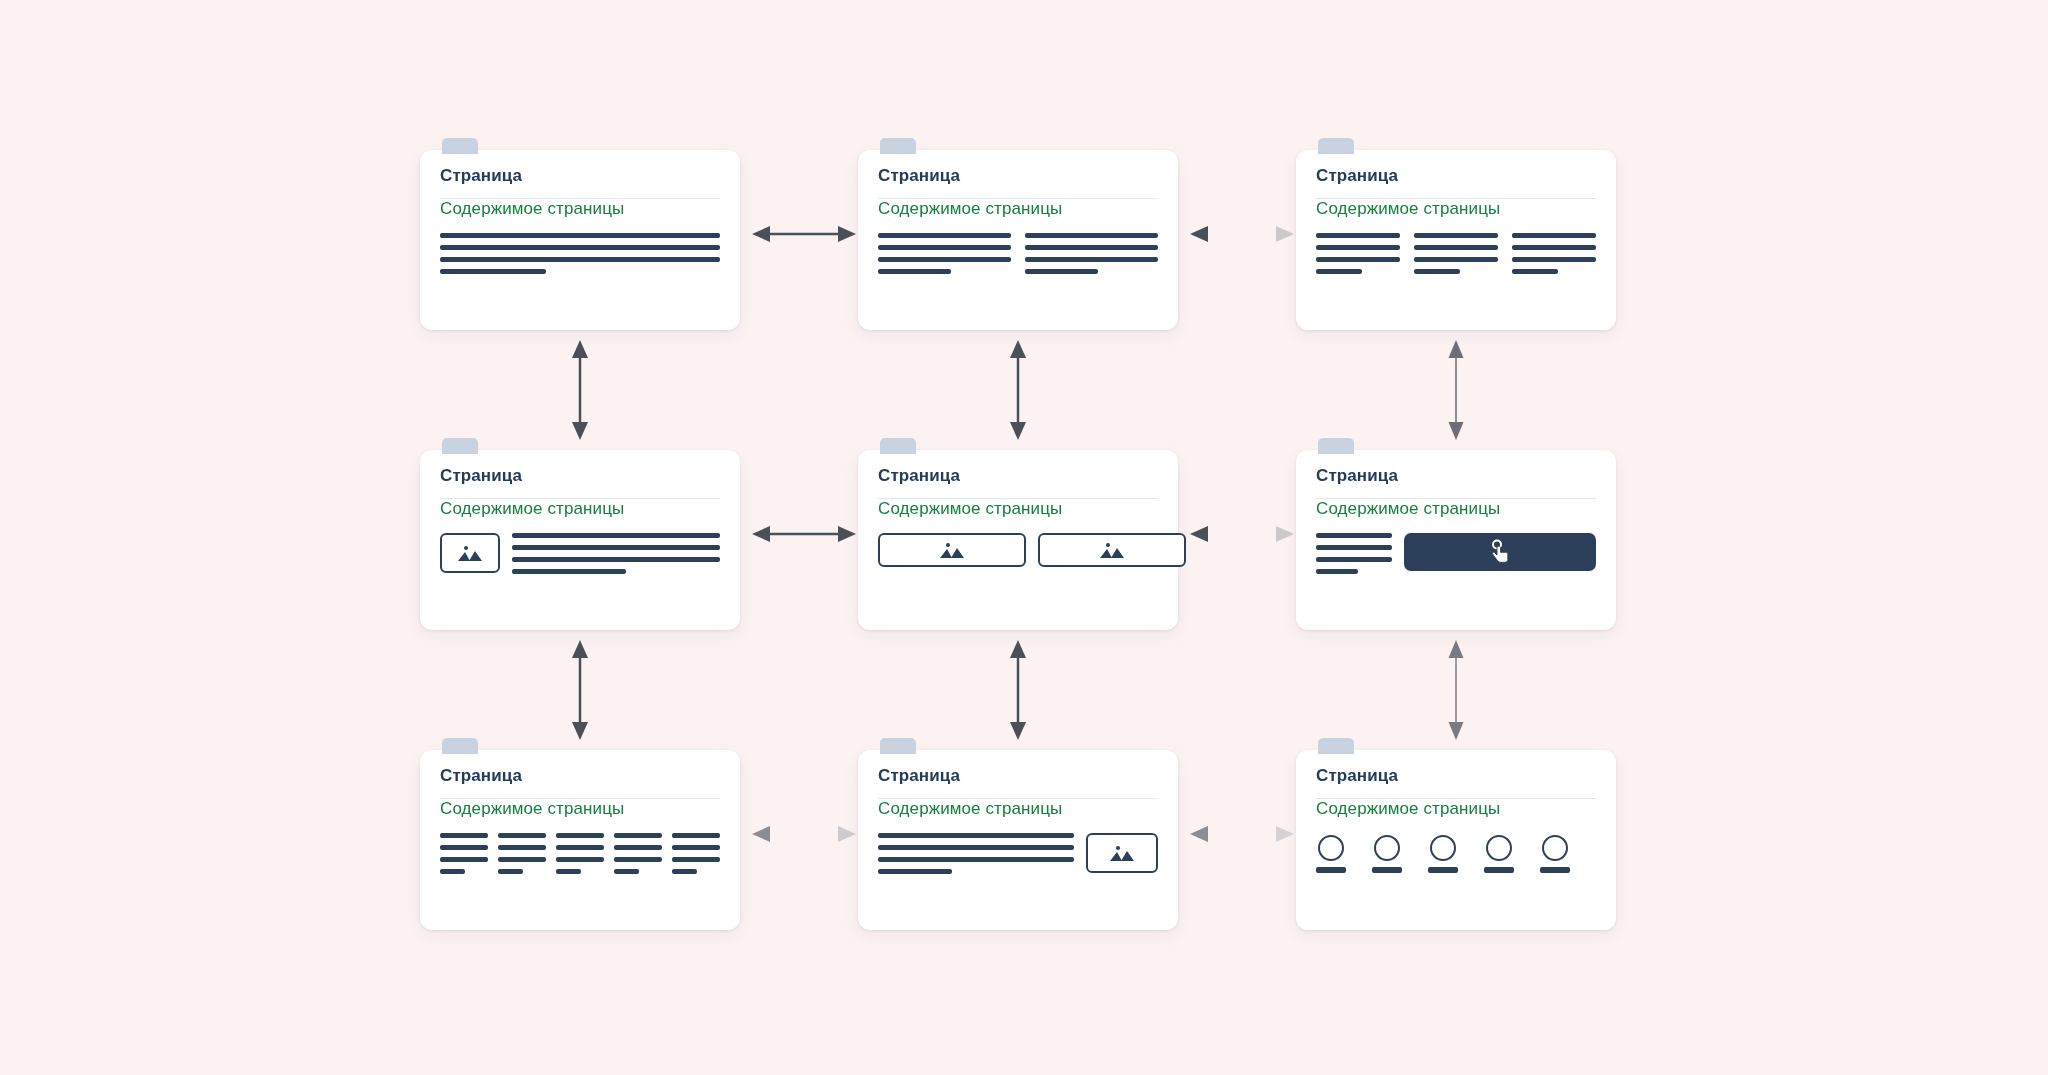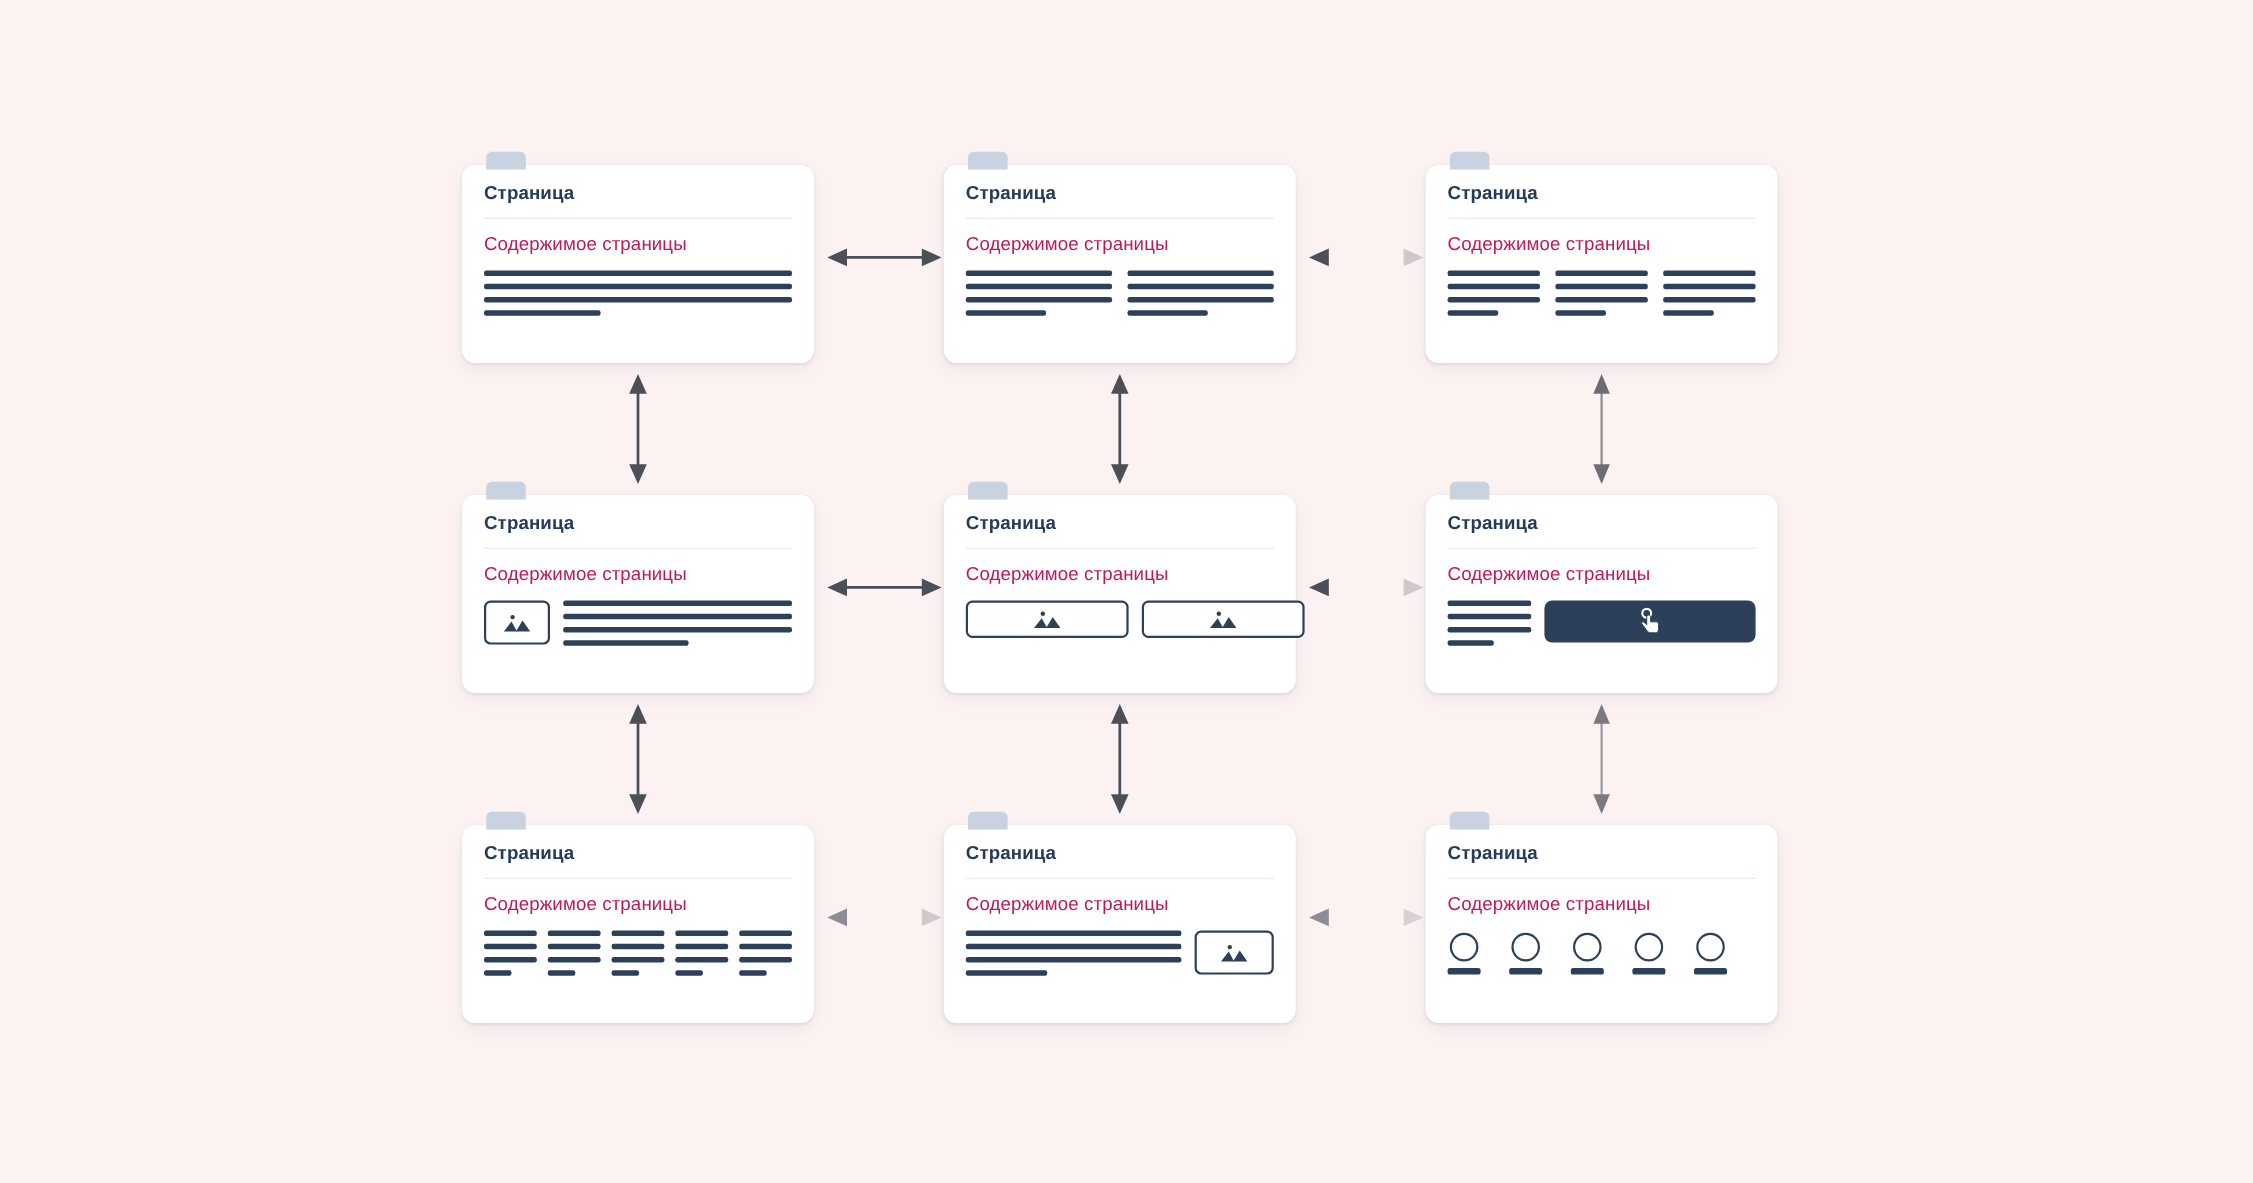--- a/index.html
+++ b/index.html
@@ -31,22 +31,22 @@
     position:relative; z-index:2;
     font-size:17px; font-weight:bold;
     color:#243b59;
     letter-spacing:.1px;
   }
   .card-divider {
     margin-top:12px;
     height:1px; background:#e3e8ef;
   }
   .card-sub {
-    margin-top:13px;
-    font-size:17px; color:#be185d;
+    margin-top:0;
+    font-size:17px; color:#15803d;
     letter-spacing:.1px;
   }
   .card-body { margin-top:14px; display:flex; gap:12px; align-items:flex-start; }
 
   
   .lines { display:flex; flex-direction:column; gap:7px; flex:1; }
   .ln { height:5px; border-radius:2px; background:#2c4159; width:100%; }
   .ln.short { width:38%; }
   .ln.short2 { width:55%; }
 

